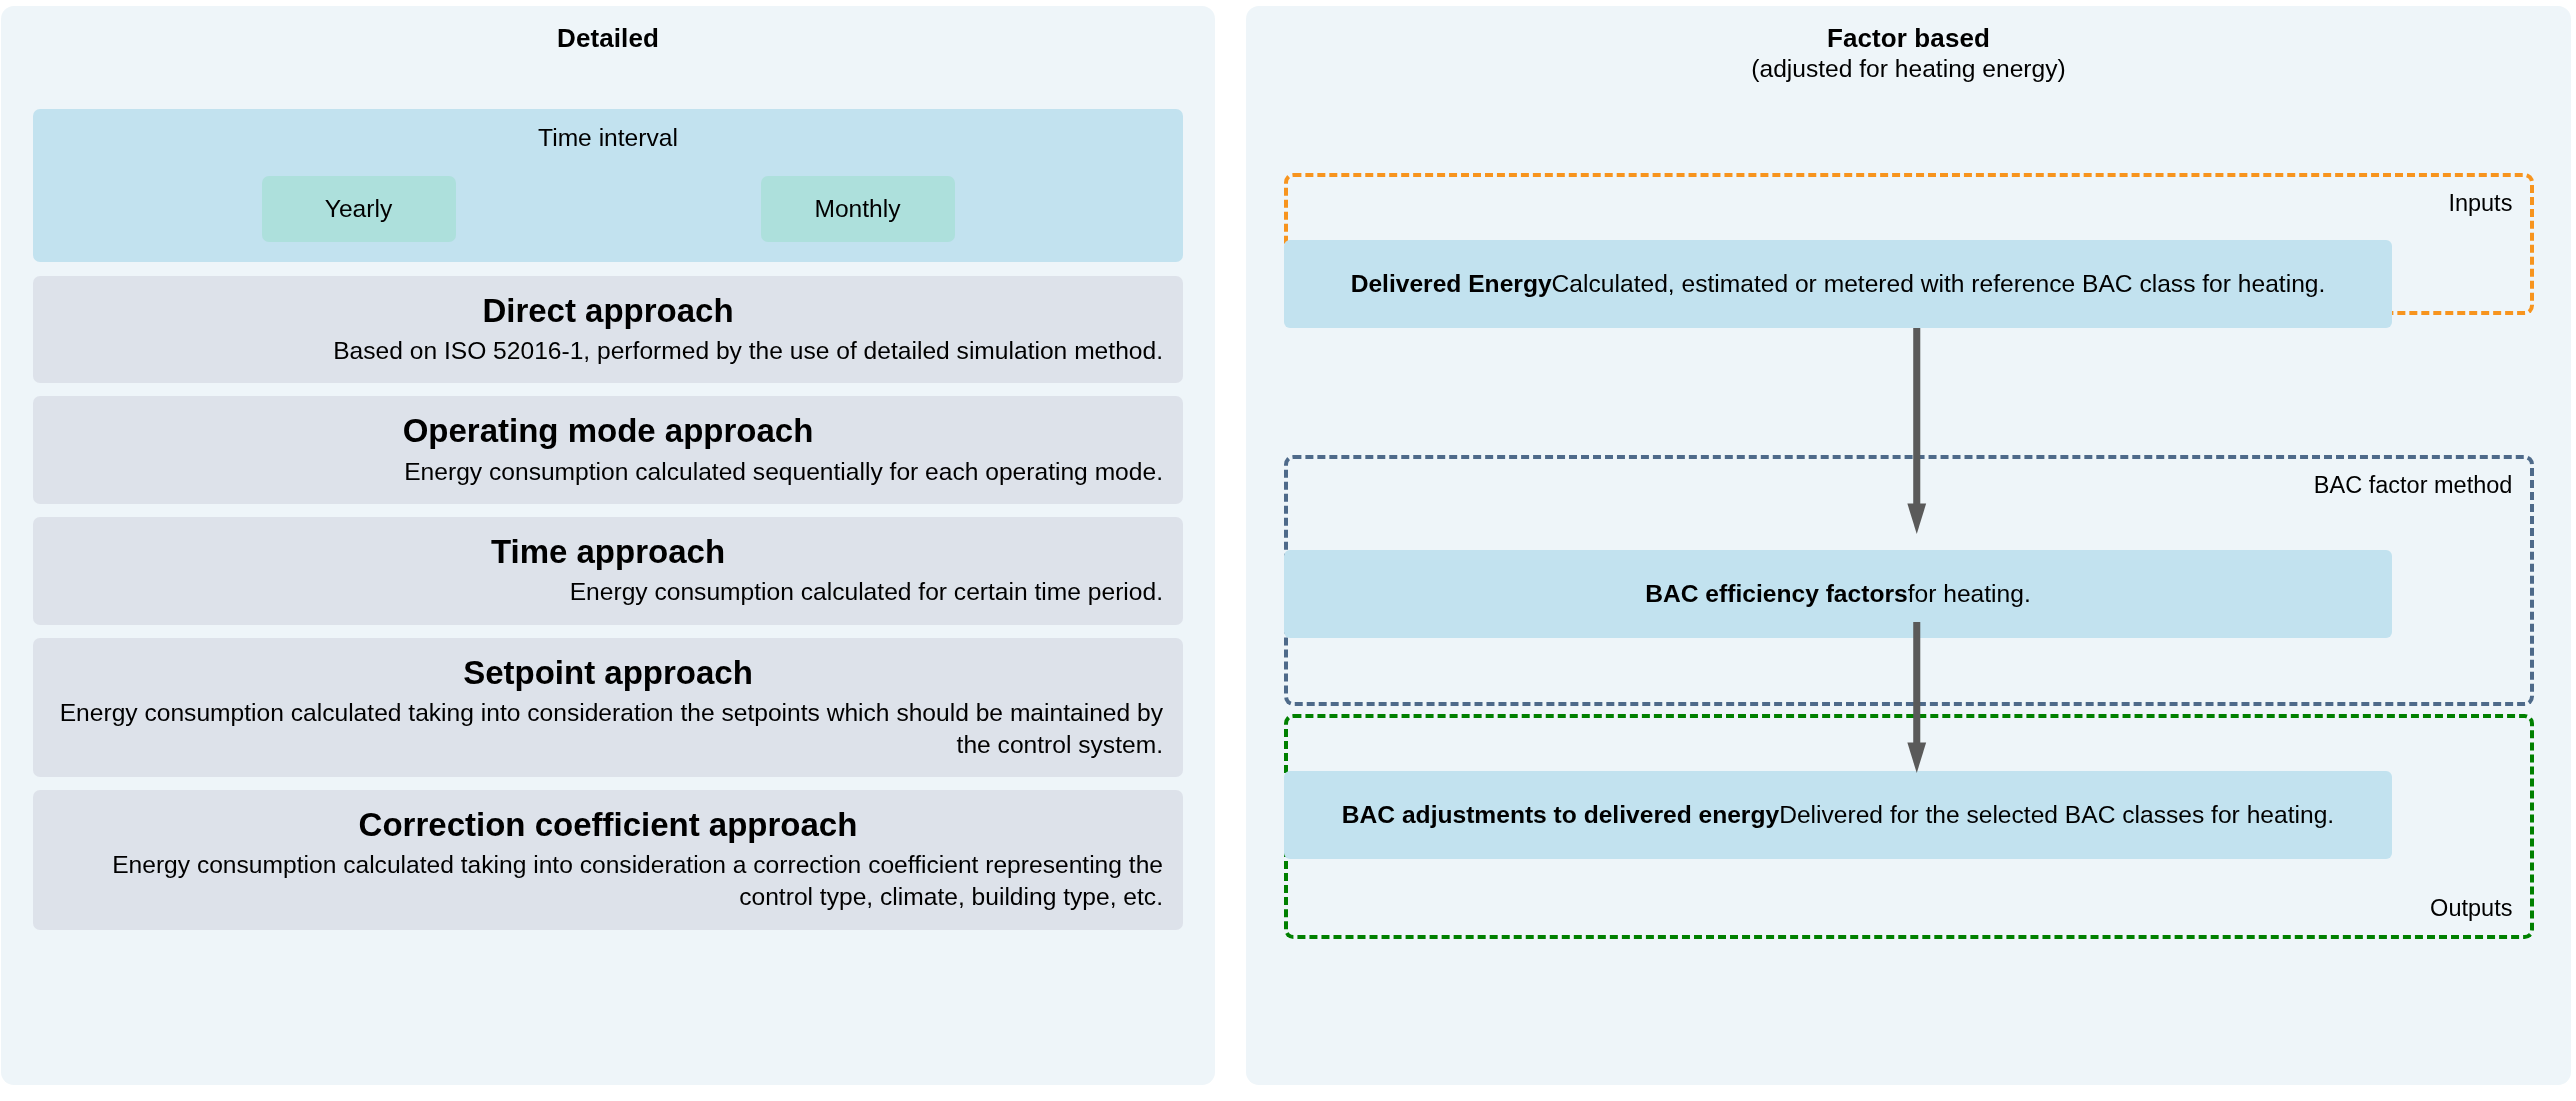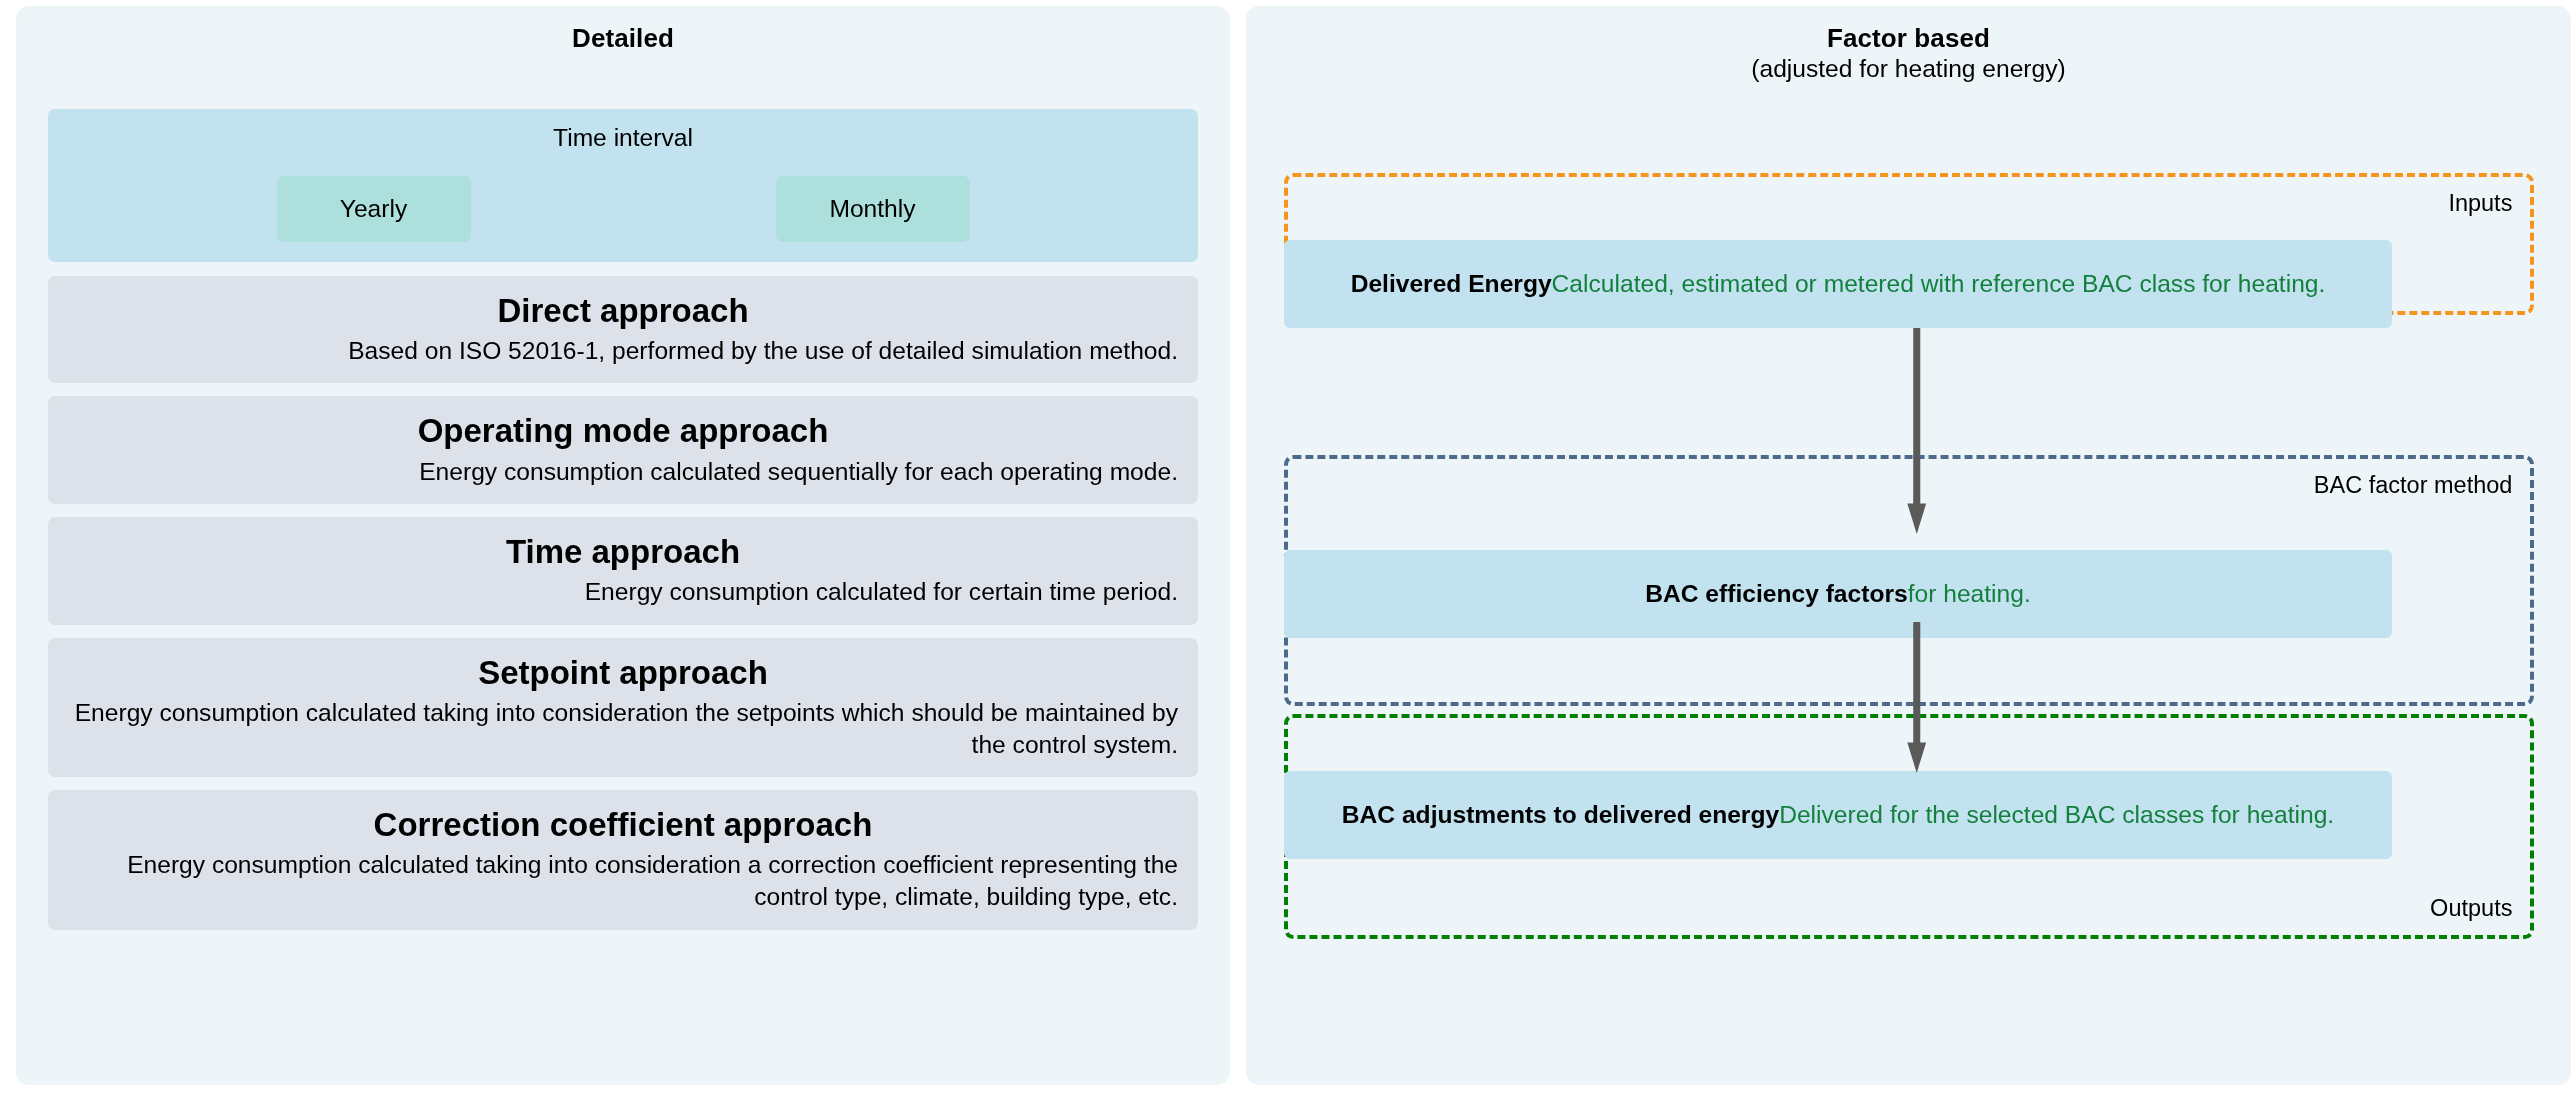--- a/index.html
+++ b/index.html
@@ -23,21 +23,21 @@
   }
 
   
   .panel {
     position: absolute;
     background: #eef5f9;
     border-radius: 13px;
     box-sizing: border-box;
   }
   #panel-detailed {
-    left: 16px;
+    left: 1px;
     top: 5.9px;
     width: 1214px;
     height: 1079px;
   }
   #panel-factor {
     left: 1246px;
     top: 5.9px;
     width: 1325px;
     height: 1079px;
   }
@@ -201,21 +201,21 @@
   }
   .box-title {
     font-size: 24.6px;
     font-weight: bold;
     color: #000000;
     line-height: 1.26;
   }
   .box-desc {
     font-size: 24.6px;
     font-weight: normal;
-    color: #15803d;
+    color: #000000;
     line-height: 1.26;
   }
 
   
   .arrow {
     position: absolute;
     left: 1905px;
     width: 23.5px;
   }
   #arrow-1 { top: 328px; height: 206px; }

